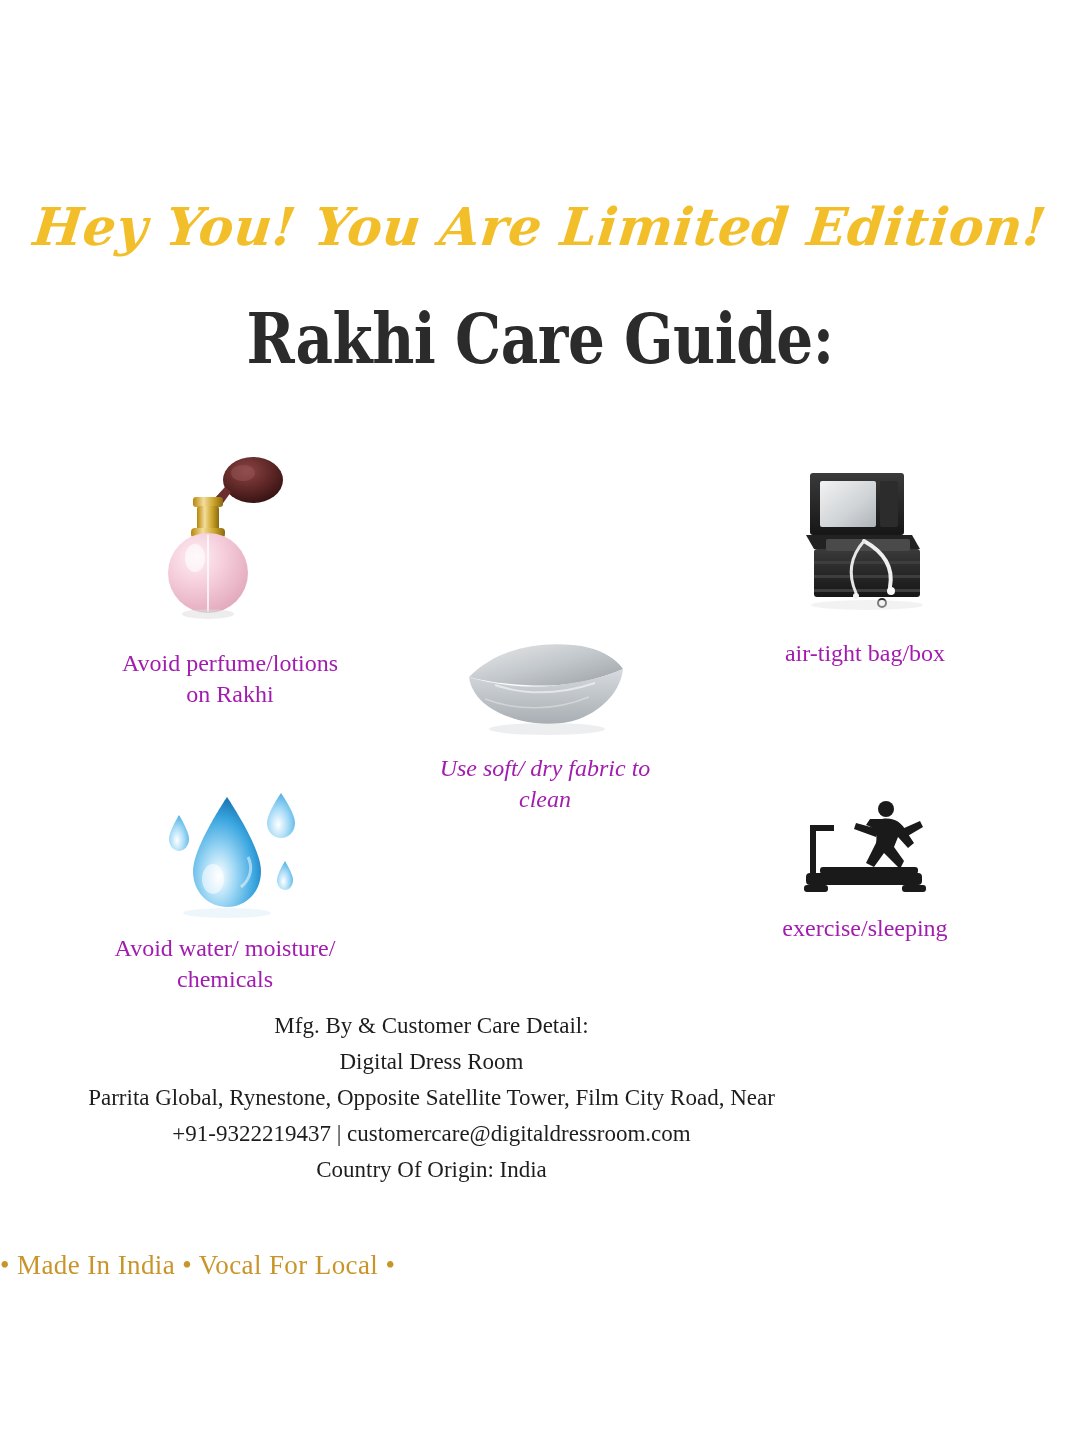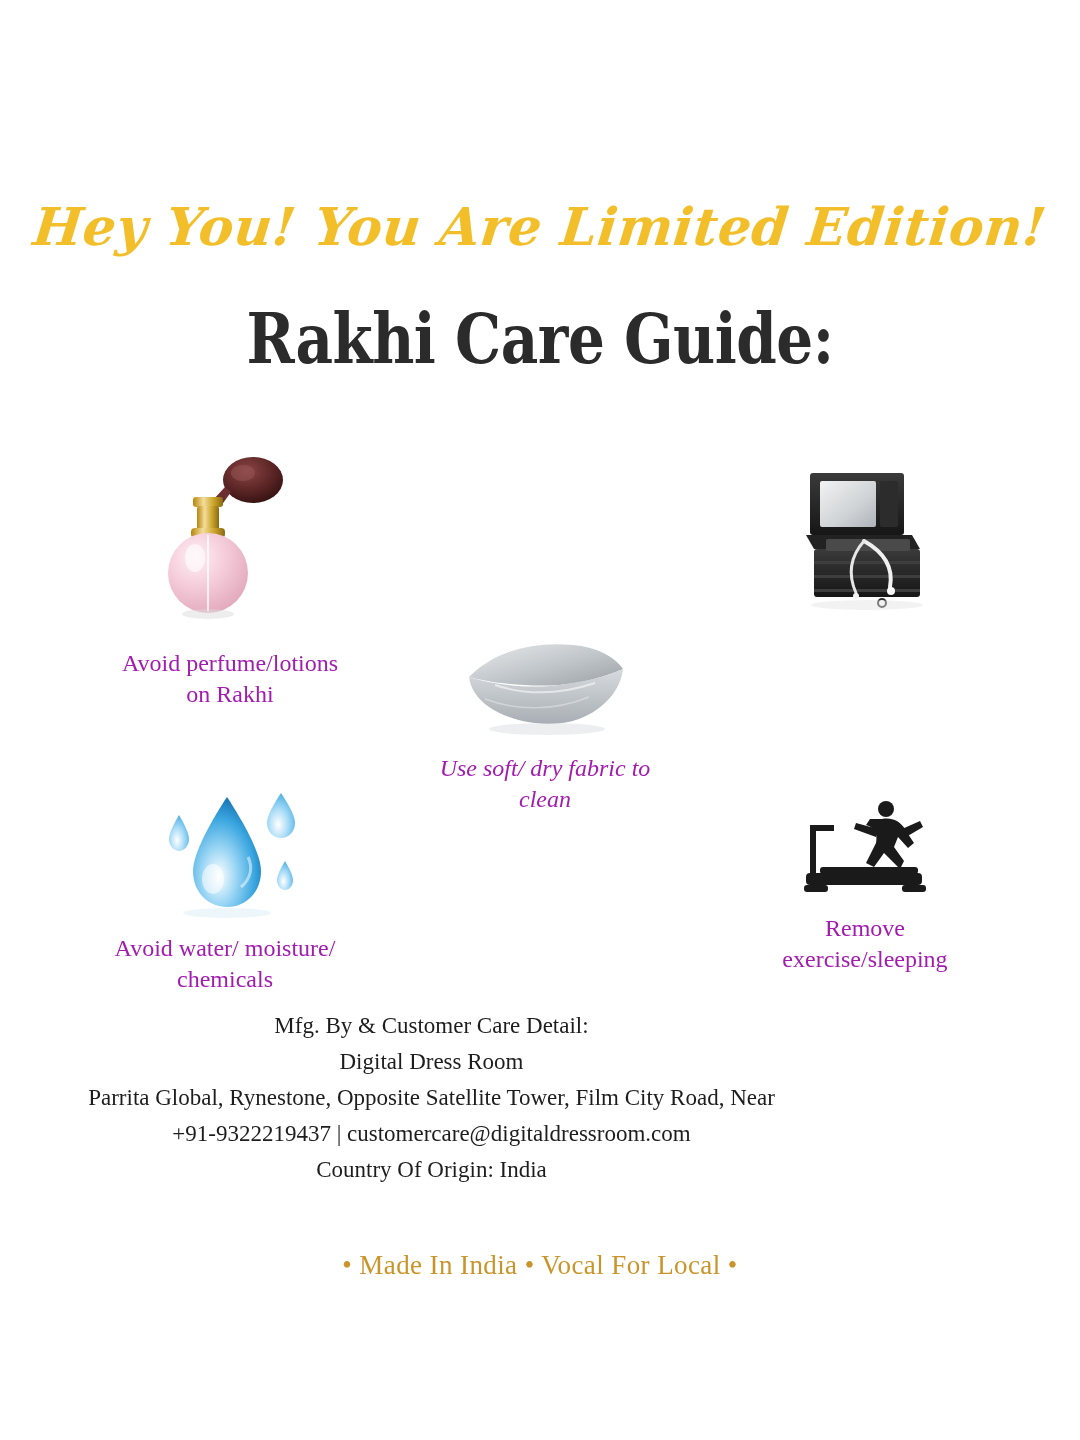--- a/index.html
+++ b/index.html
@@ -85,21 +85,20 @@
     line-height: 1.56;
     color: #1d1d1d;
   }
   .footer .line { display: block; }
 
   .tagline {
     position: absolute;
     top: 1250px;
     left: 0;
     width: 1080px;
-    text-align: center;
     font-family: "Liberation Serif", serif;
     font-size: 27px;
     color: #c9952a;
     letter-spacing: 0.4px;
   }
 
   
   svg { display: block; }
 </style>
 </head>
@@ -205,20 +204,21 @@
 
         <path d="M74 76 C92 86, 104 100, 100 122" stroke="#f0f0f0" stroke-width="4" fill="none" stroke-linecap="round"></path>
         <path d="M74 76 C60 92, 58 110, 66 128" stroke="#e6e6e6" stroke-width="3" fill="none" stroke-linecap="round"></path>
         <circle cx="101" cy="126" r="4" fill="#fafafa"></circle>
         <circle cx="66" cy="131" r="3" fill="#f2f2f2"></circle>
 
         <circle cx="92" cy="138" r="4" fill="none" stroke="#2c2c2c" stroke-width="2"></circle>
         <ellipse cx="77" cy="140" rx="56" ry="5" fill="#e2e2e2" opacity="0.45"></ellipse>
       </svg>
     </span>
+    <span class="label">air-tight bag/box</span>
   </div>
 
   <div class="tip tip-water">
     <span class="art">
       <svg width="180" height="150" viewBox="0 0 180 150" style="margin:0 auto;">
         <defs>
           <radialGradient id="dropG" cx="38%" cy="72%" r="70%">
             <stop offset="0%" stop-color="#ffffff"></stop>
             <stop offset="35%" stop-color="#9fd8f5"></stop>
             <stop offset="75%" stop-color="#3aa6e0"></stop>
@@ -258,21 +258,20 @@
 
           <path d="M20 30 L26 30 L26 78 L20 78 Z"></path>
           <path d="M20 30 L44 30 L44 36 L26 36 Z"></path>
           <rect x="16" y="78" width="116" height="12" rx="4"></rect>
           <rect x="14" y="90" width="24" height="7" rx="3"></rect>
           <rect x="112" y="90" width="24" height="7" rx="3"></rect>
           <rect x="30" y="72" width="98" height="7" rx="3"></rect>
         </g>
       </svg>
     </span>
-    <span class="label">Remove</span>
     <span class="label">exercise/sleeping</span>
   </div>
 
   <div class="footer">
     <span class="line">Mfg. By &amp; Customer Care Detail:</span>
     <span class="line">Digital Dress Room</span>
     <span class="line">Parrita Global, Rynestone, Opposite Satellite Tower, Film City Road, Near</span>
     <span class="line">+91-9322219437 | customercare@digitaldressroom.com</span>
     <span class="line">Country Of Origin: India</span>
   </div>

